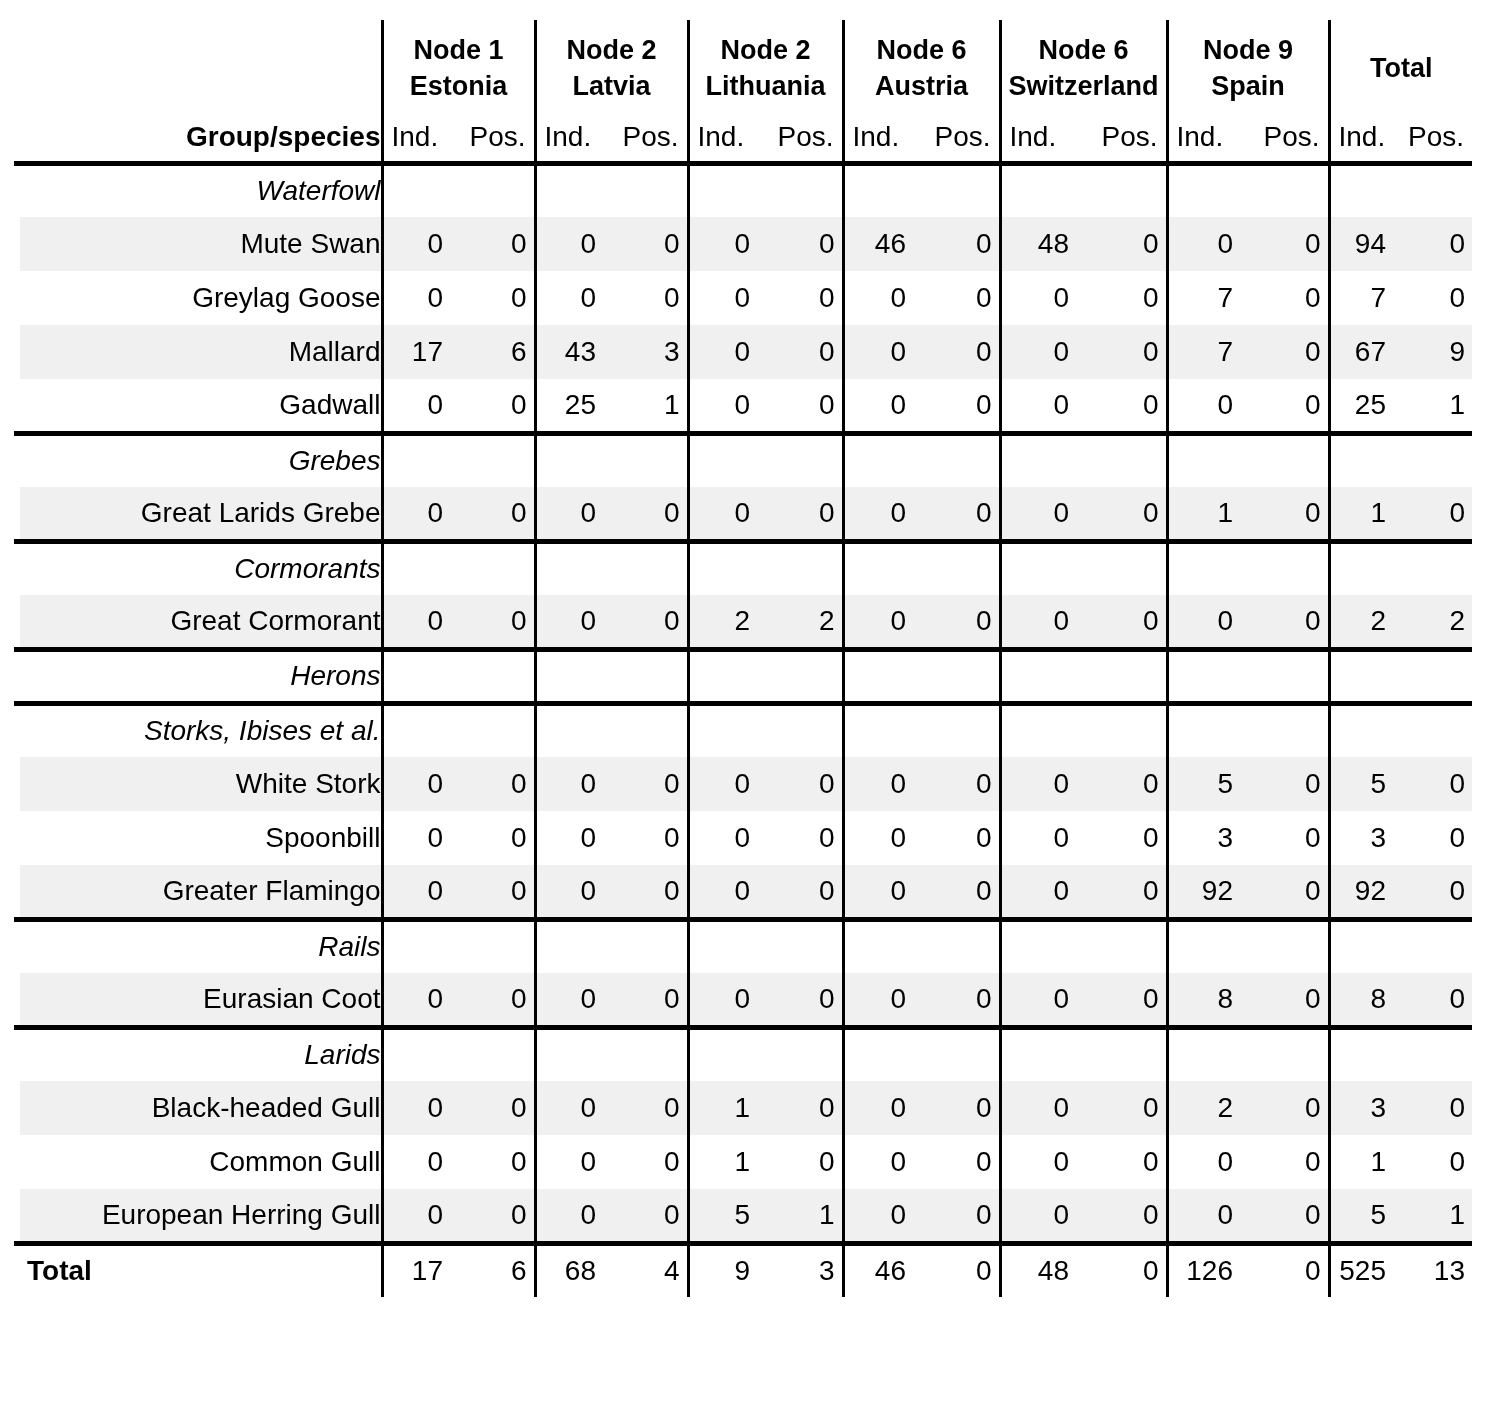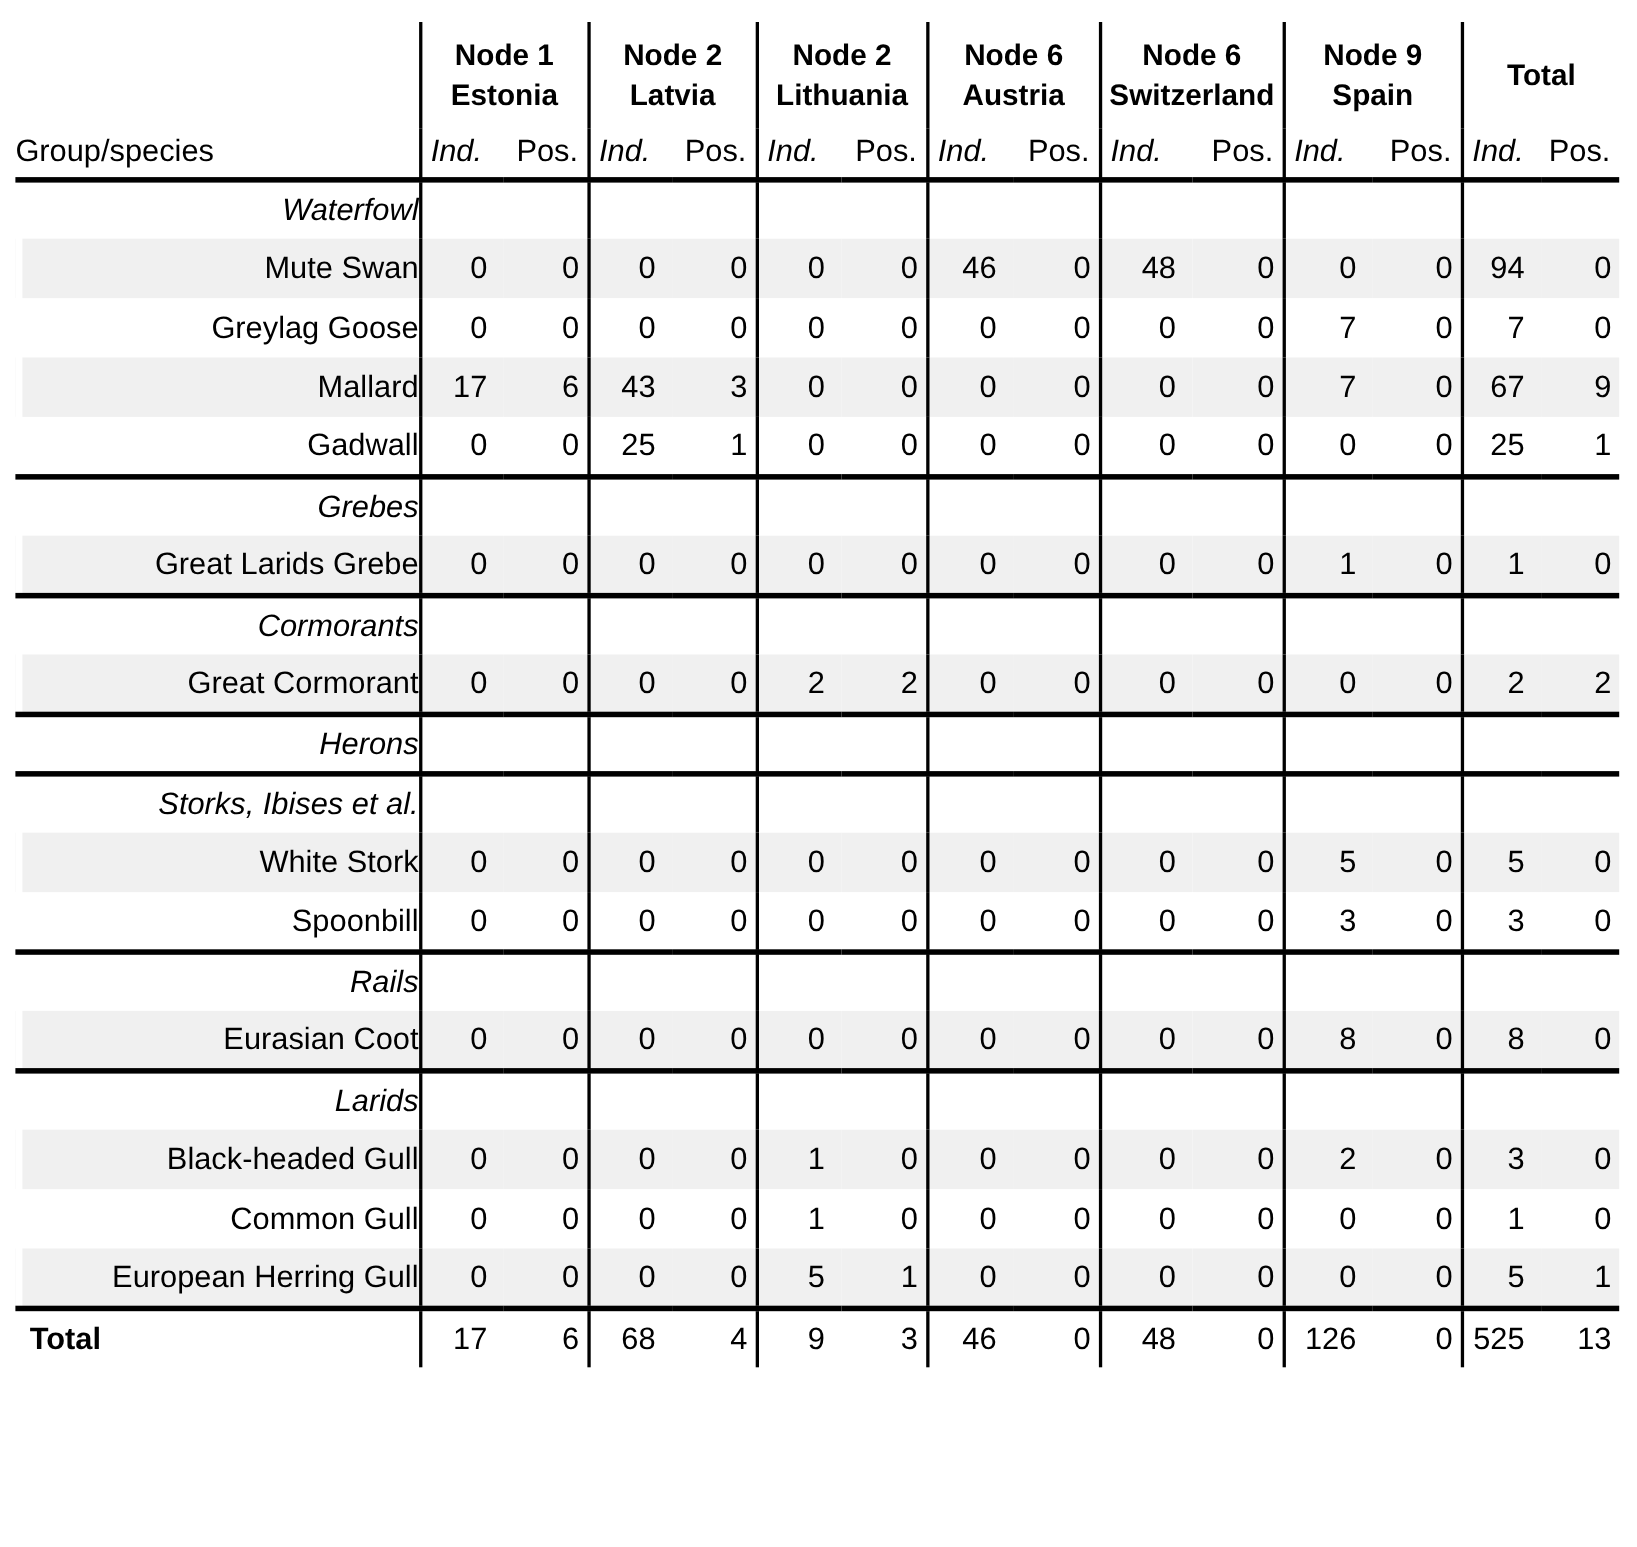--- a/index.html
+++ b/index.html
@@ -20,22 +20,22 @@
     padding:0;font-weight:normal;white-space:nowrap;vertical-align:middle;
   }
   thead{border-bottom:5px solid var(--border);}
   tbody.grp{border-bottom:5px solid var(--border);}
   .gb{border-left:3px solid var(--border);}
   thead tr.rowA{height:97px;}
   thead tr.rowB{height:46px;}
   tbody tr{height:54px;}
   .nh{font-weight:bold;text-align:center;vertical-align:middle;line-height:1.32;font-size:27px;}
   .nh div{font-weight:bold;}
-  .gh{font-weight:normal;text-align:left;vertical-align:bottom;padding-bottom:8px;margin-top:29px;}
-  .shi{text-align:left;padding-left:8px;vertical-align:bottom;padding-bottom:8px;font-style:italic;}
+  .gh{font-weight:bold;text-align:right;vertical-align:bottom;padding-bottom:8px;margin-top:29px;}
+  .shi{text-align:left;padding-left:8px;vertical-align:bottom;padding-bottom:8px;}
   .shp{text-align:right;padding-right:8px;vertical-align:bottom;padding-bottom:8px;}
   .gname{font-style:italic;text-align:right;padding-left:13px;}
   .sname{text-align:right;padding-left:30px;}
   .tlabel{font-weight:bold;text-align:left;padding-left:13px;}
   .indc{text-align:right;padding-right:15px;}
   .posc{text-align:right;padding-right:7px;}
   tr.stripe td{background:var(--stripe);}
   tr.stripe td.sp{background:linear-gradient(to right,#ffffff 6px,var(--stripe) 6px);}
 </style>
 </head>
@@ -331,20 +331,37 @@
         <td class="posc">0</td>
         <td class="indc gb">0</td>
         <td class="posc">0</td>
         <td class="indc gb">0</td>
         <td class="posc">0</td>
         <td class="indc gb">3</td>
         <td class="posc">0</td>
         <td class="indc gb">3</td>
         <td class="posc">0</td>
       </tr>
+      <tr class="stripe">
+        <td class="sp sname">Greater Flamingo</td>
+        <td class="indc gb">0</td>
+        <td class="posc">0</td>
+        <td class="indc gb">0</td>
+        <td class="posc">0</td>
+        <td class="indc gb">0</td>
+        <td class="posc">0</td>
+        <td class="indc gb">0</td>
+        <td class="posc">0</td>
+        <td class="indc gb">0</td>
+        <td class="posc">0</td>
+        <td class="indc gb">92</td>
+        <td class="posc">0</td>
+        <td class="indc gb">92</td>
+        <td class="posc">0</td>
+      </tr>
     </tbody>
     <tbody class="grp">
       <tr>
         <td class="sp gname">Rails</td>
         <td class="num gb"></td>
         <td class="num "></td>
         <td class="num gb"></td>
         <td class="num "></td>
         <td class="num gb"></td>
         <td class="num "></td>

